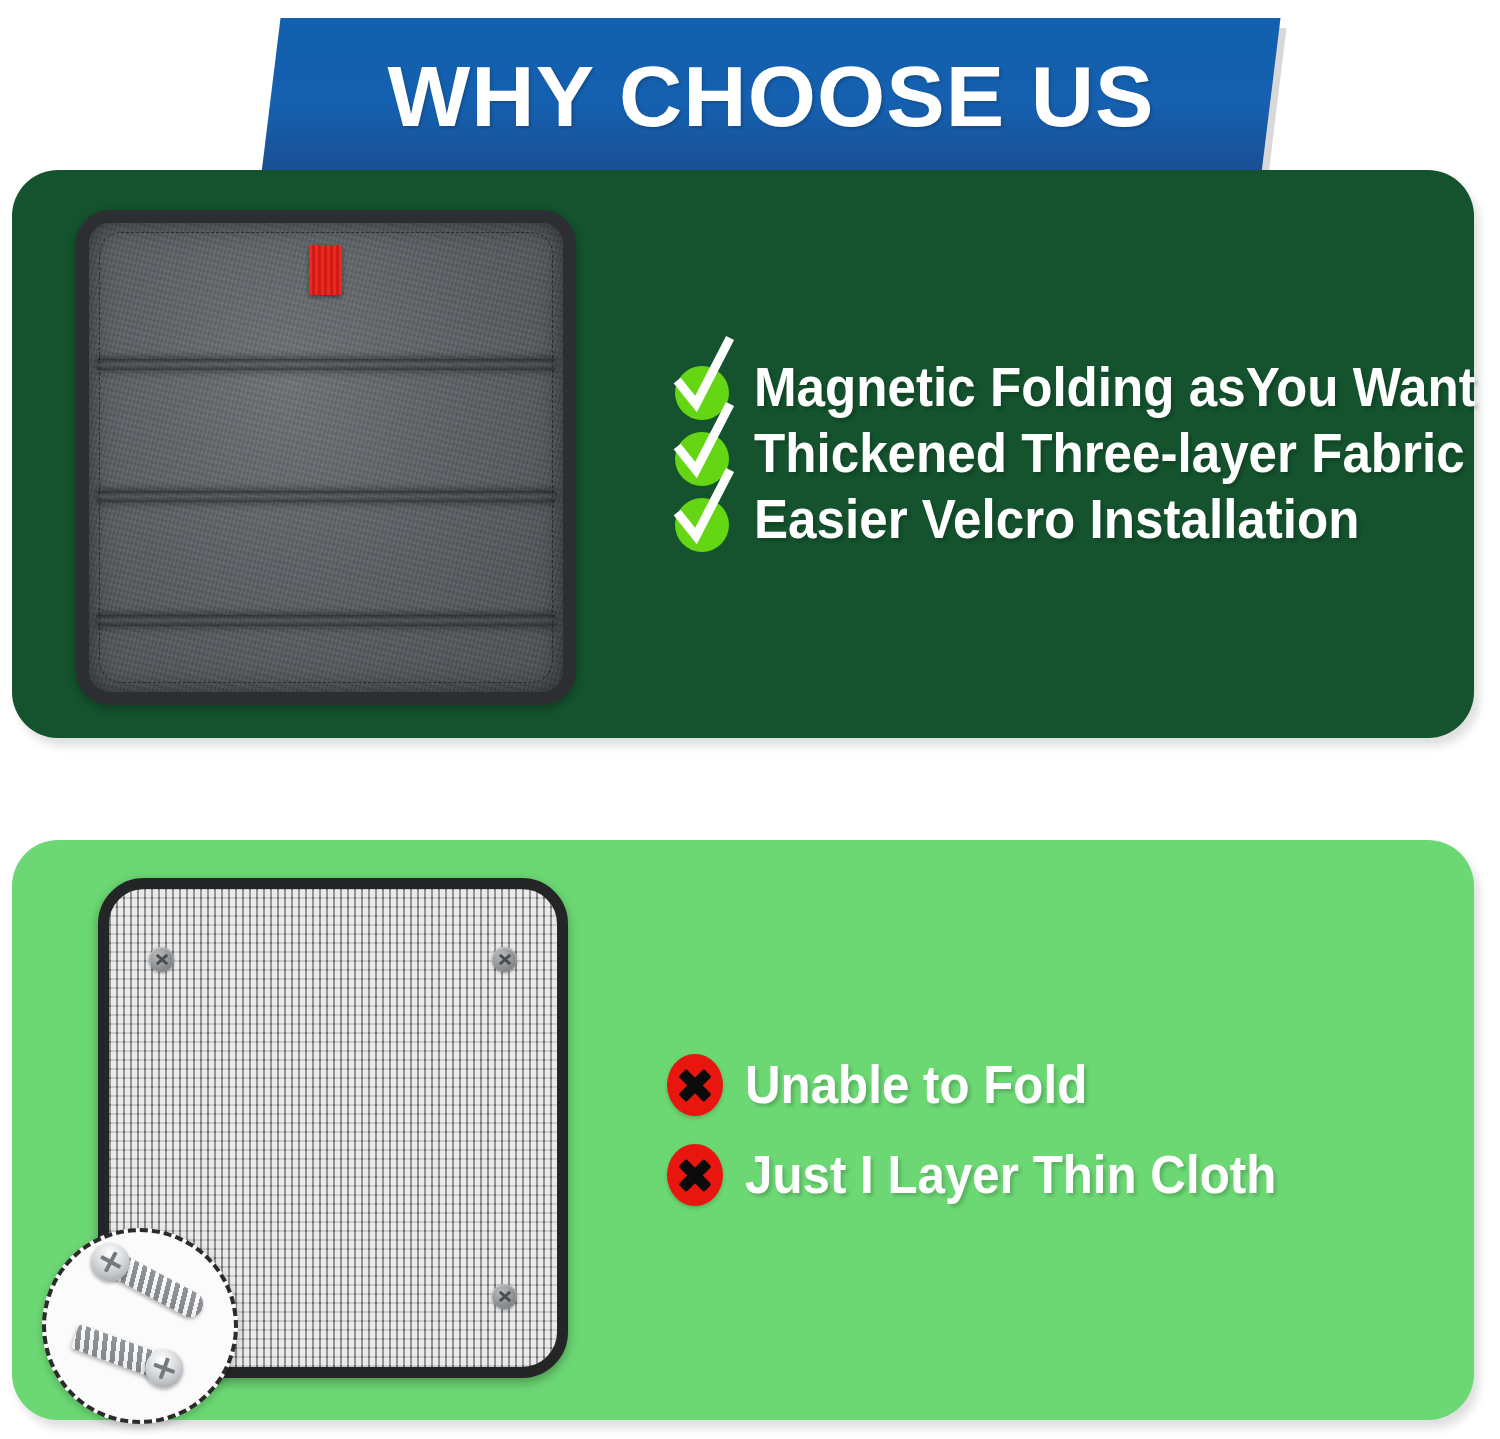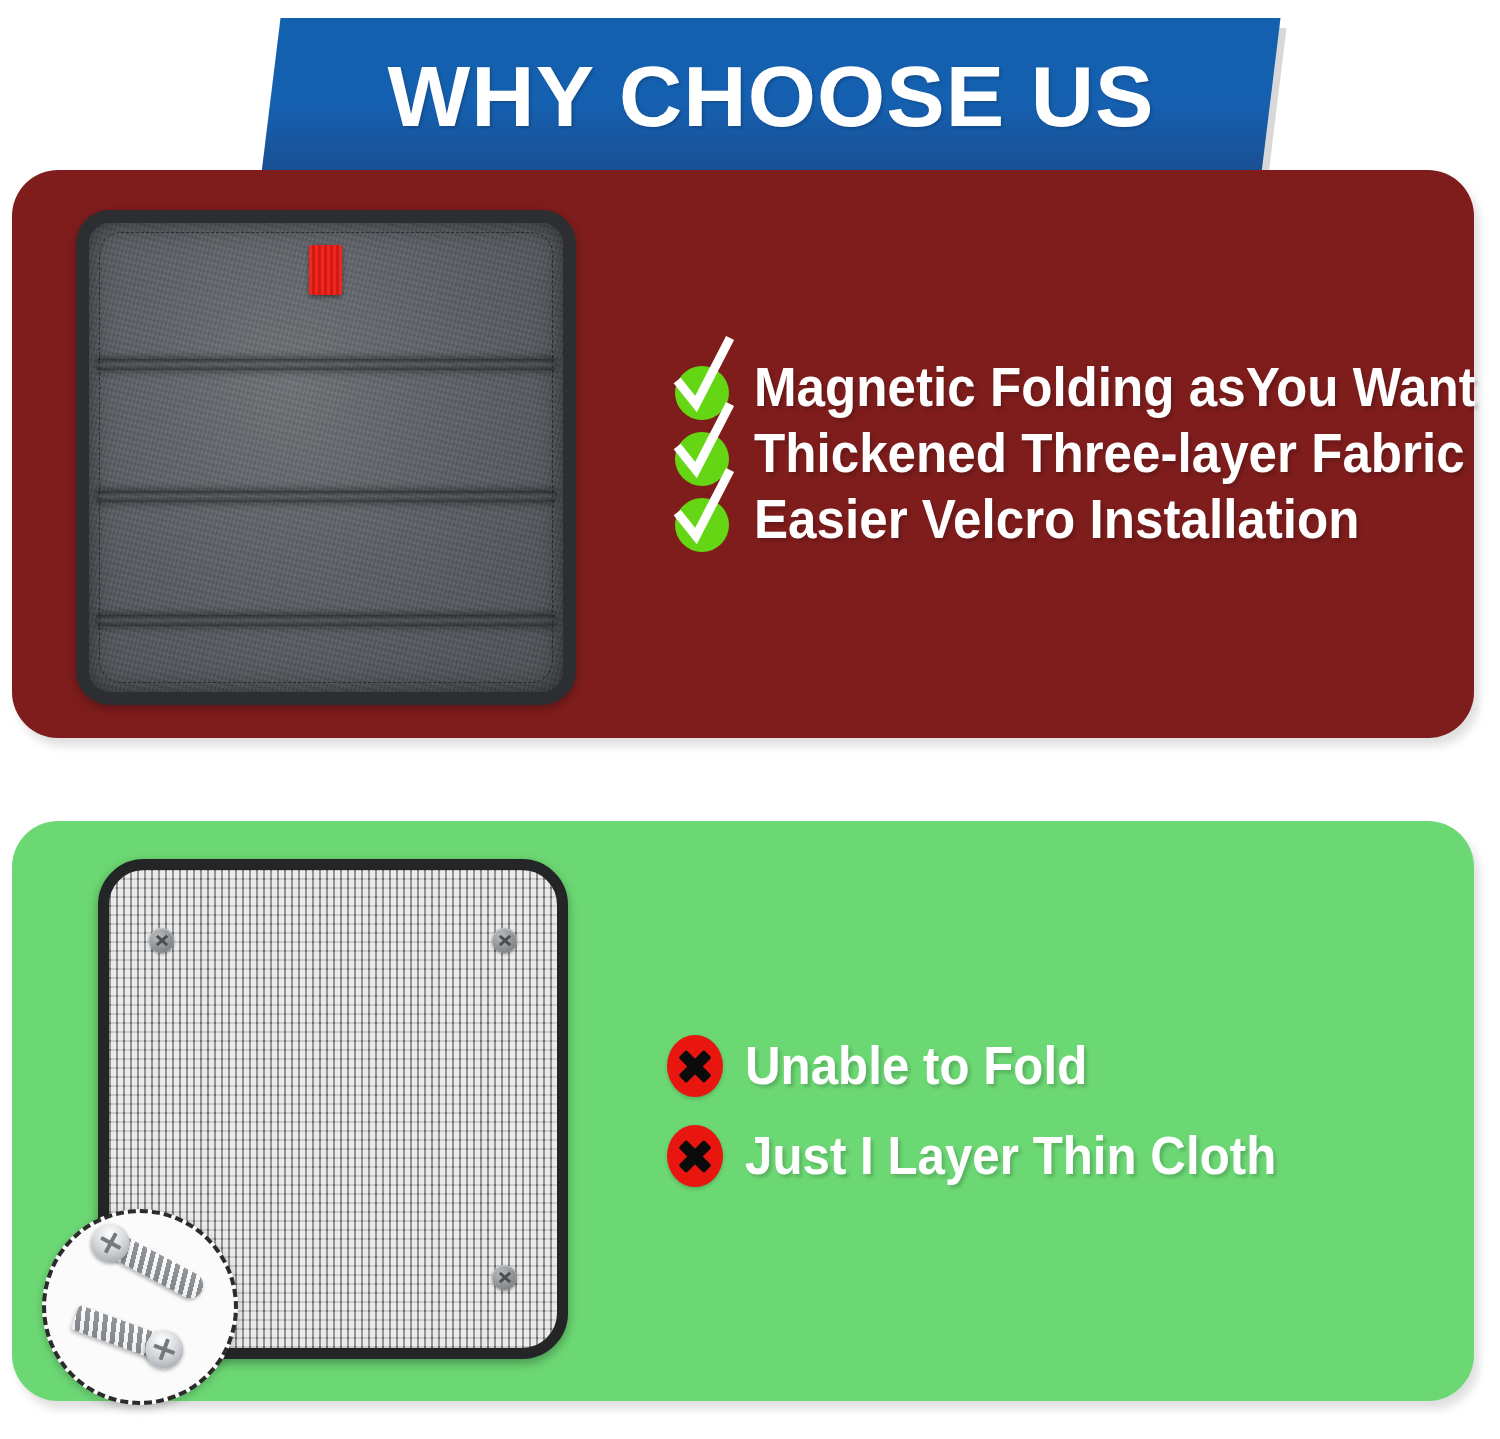--- a/index.html
+++ b/index.html
@@ -67,25 +67,25 @@
     border-radius: 46px;
     box-shadow: 5px 8px 10px rgba(0,0,0,0.13);
     display: flex;
     align-items: center;
   }
   #pros-panel {
     left: 12px;
     top: 170px;
     width: 1462px;
     height: 568px;
-    background: #7f1d1d;
+    background: #14532d;
   }
   #cons-panel {
     left: 12px;
-    top: 821px;
+    top: 840px;
     width: 1462px;
     height: 580px;
     background: #6cd874;
   }
 
   
   #our-product-photo {
     position: absolute;
     left: 64px;
     top: 40px;

